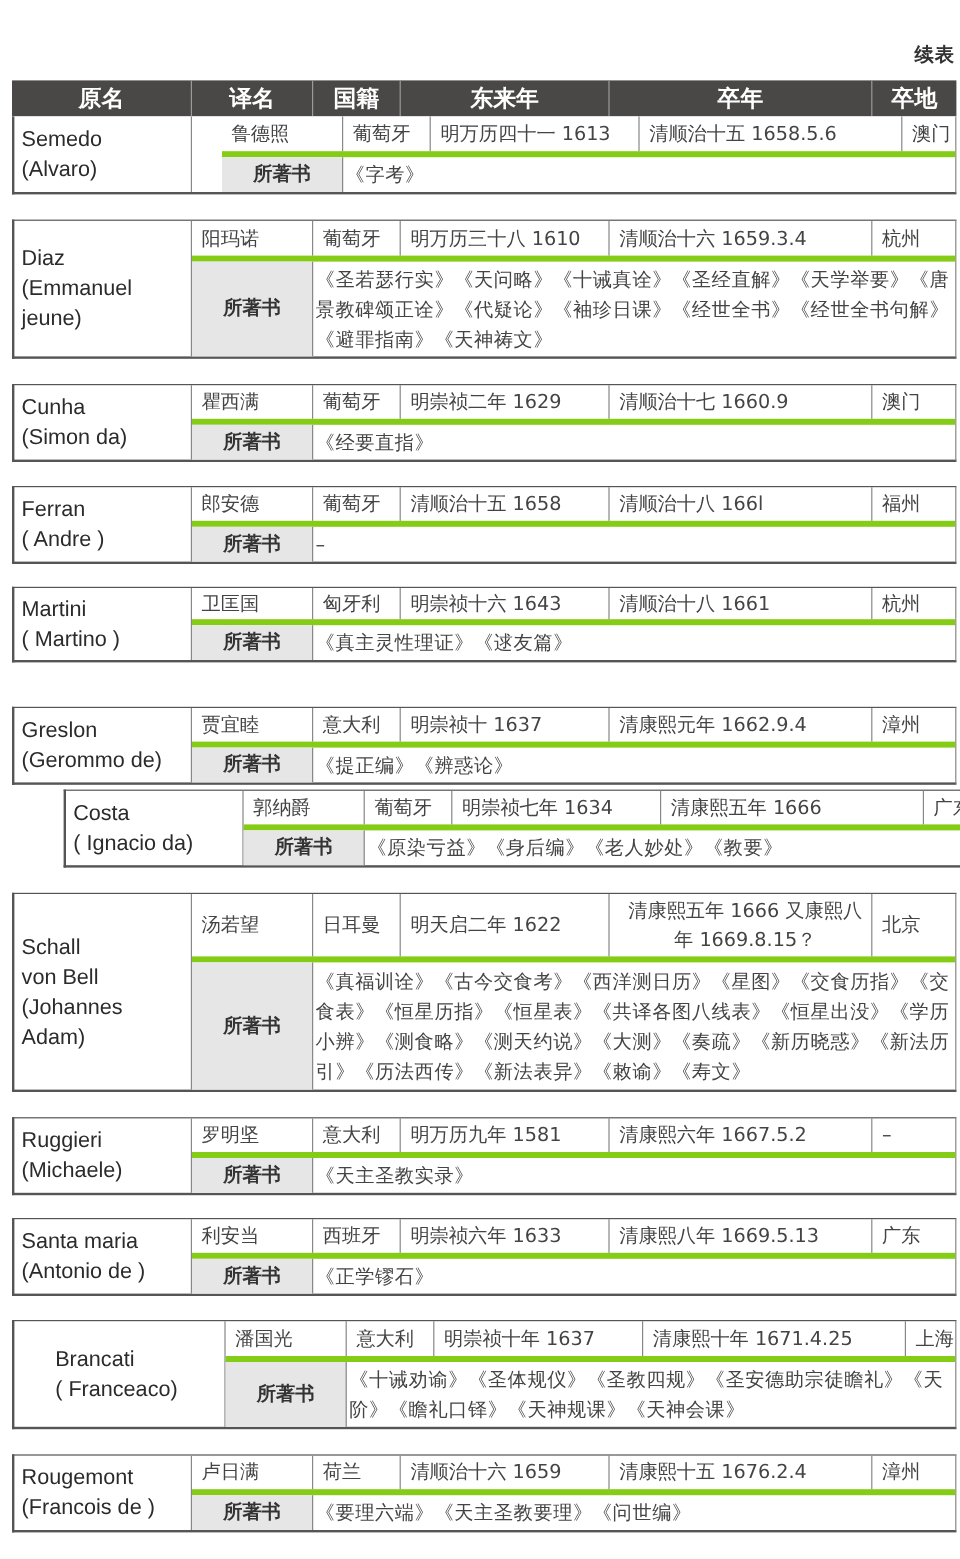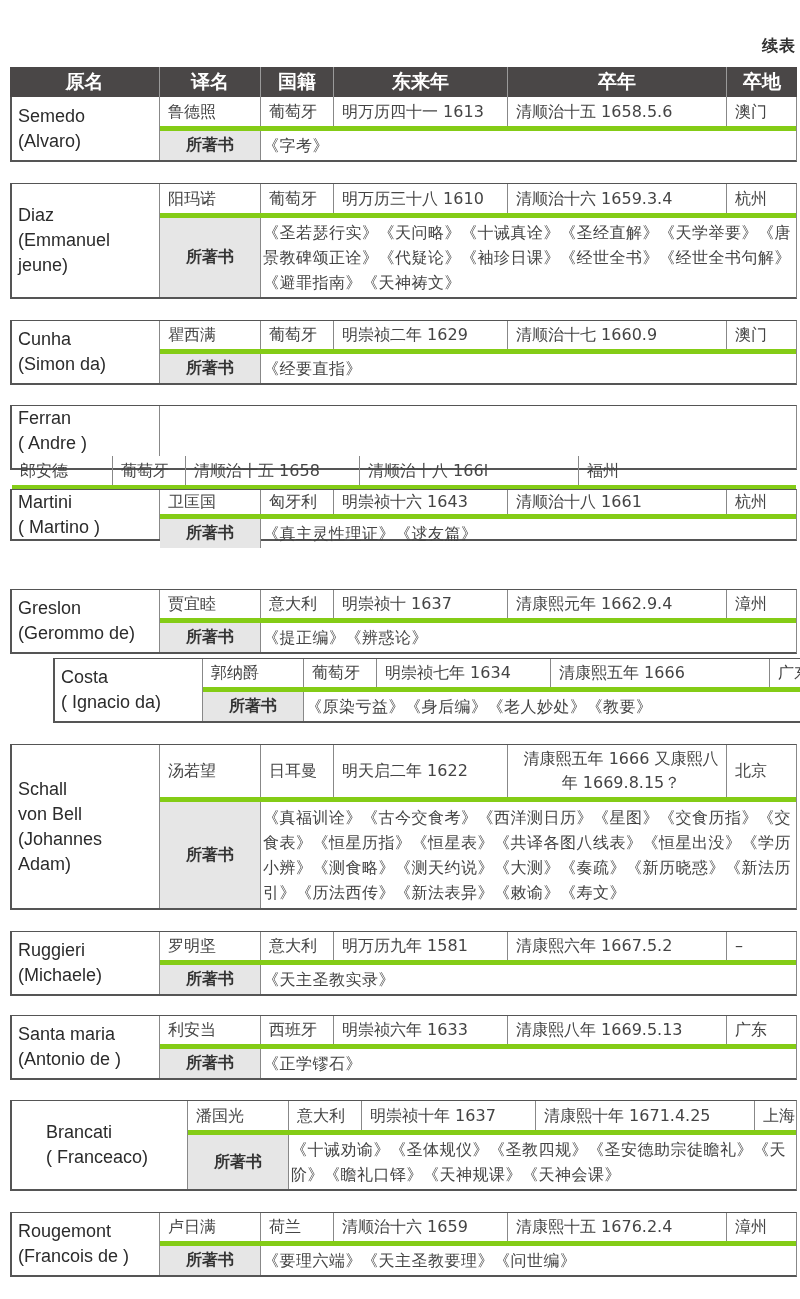--- a/index.html
+++ b/index.html
@@ -71,21 +71,21 @@
 <div class="header">
   <div class="c1">原名</div>
   <div class="c2">译名</div>
   <div class="c3">国籍</div>
   <div class="c4">东来年</div>
   <div class="c5">卒年</div>
   <div class="c6">卒地</div>
 </div>
 
 <div id="blocks">
-    <div class="block first" style="top: 97px; height: 65px;">
+    <div class="block first" style="top: 97px; height: 65px; gap: 25px;">
     <div class="orig">Semedo
 (Alvaro)</div>
     <div class="right">
       <div class="row1" style="height:34px">
         <div class="r-c2">鲁德照</div>
         <div class="r-c3">葡萄牙</div>
         <div class="r-c4">明万历四十一 1613</div>
         <div class="r-c5">清顺治十五 1658.5.6</div>
         <div class="r-c6">澳门</div>
       </div>
@@ -123,38 +123,38 @@
         <div class="r-c4">明崇祯二年 1629</div>
         <div class="r-c5">清顺治十七 1660.9</div>
         <div class="r-c6">澳门</div>
       </div>
       <div class="row2">
         <div class="works-label">所著书</div>
         <div class="works">《经要直指》</div>
       </div>
     </div>
     </div>
-    <div class="block" style="top: 405px; height: 65px; flex-direction: column;">
+    <div class="block" style="top: 405px; height: 65px;">
     <div class="orig">Ferran
 ( Andre )</div>
     <div class="right">
       <div class="row1" style="height:34px">
         <div class="r-c2">郎安德</div>
         <div class="r-c3">葡萄牙</div>
         <div class="r-c4">清顺治十五 1658</div>
         <div class="r-c5">清顺治十八 166l</div>
         <div class="r-c6">福州</div>
       </div>
       <div class="row2">
         <div class="works-label">所著书</div>
         <div class="works">–</div>
       </div>
     </div>
     </div>
-    <div class="block" style="top: 489px; height: 52px;">
+    <div class="block" style="top: 489px; height: 63px;">
     <div class="orig">Martini
 ( Martino )</div>
     <div class="right">
       <div class="row1" style="height:34px">
         <div class="r-c2">卫匡国</div>
         <div class="r-c3">匈牙利</div>
         <div class="r-c4">明崇祯十六 1643</div>
         <div class="r-c5">清顺治十八 1661</div>
         <div class="r-c6">杭州</div>
       </div>

